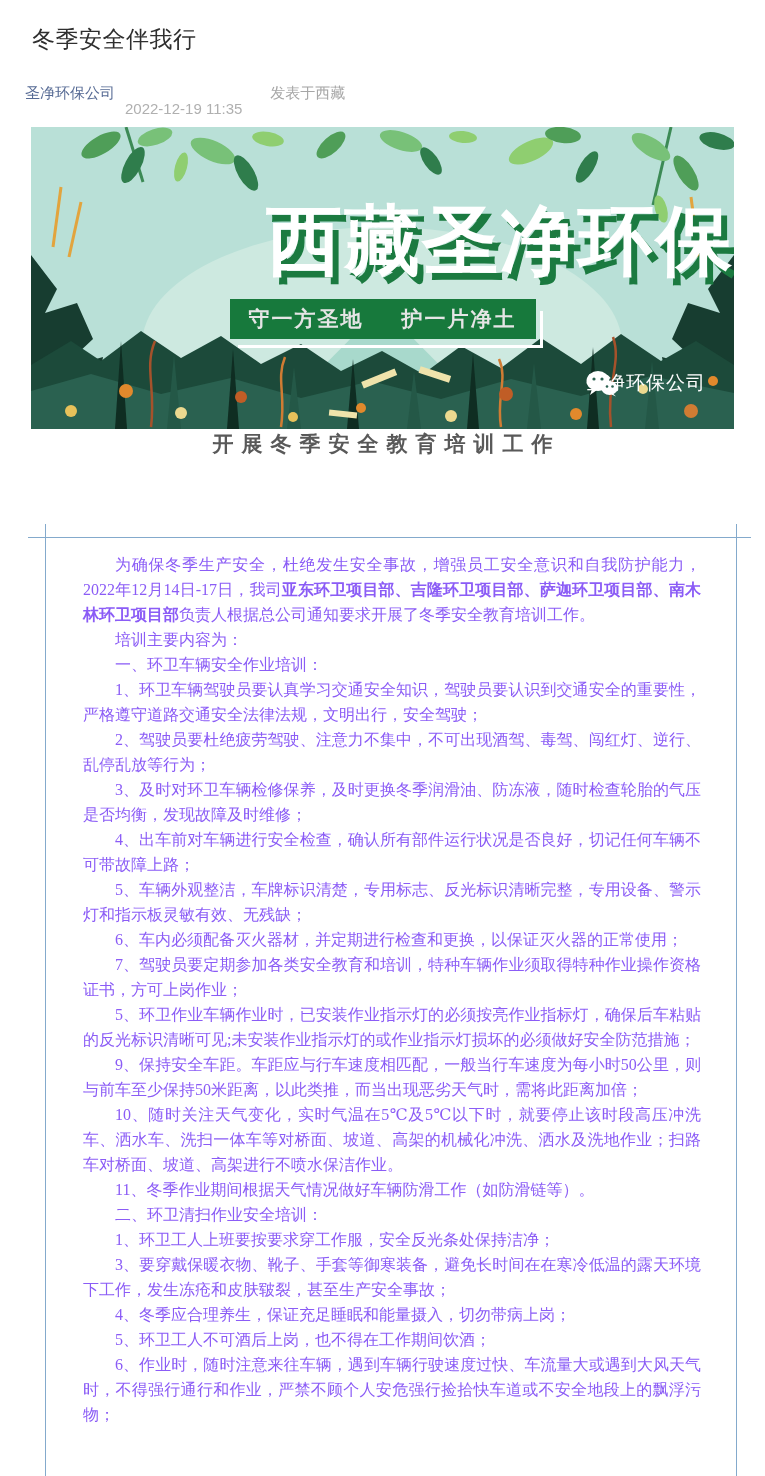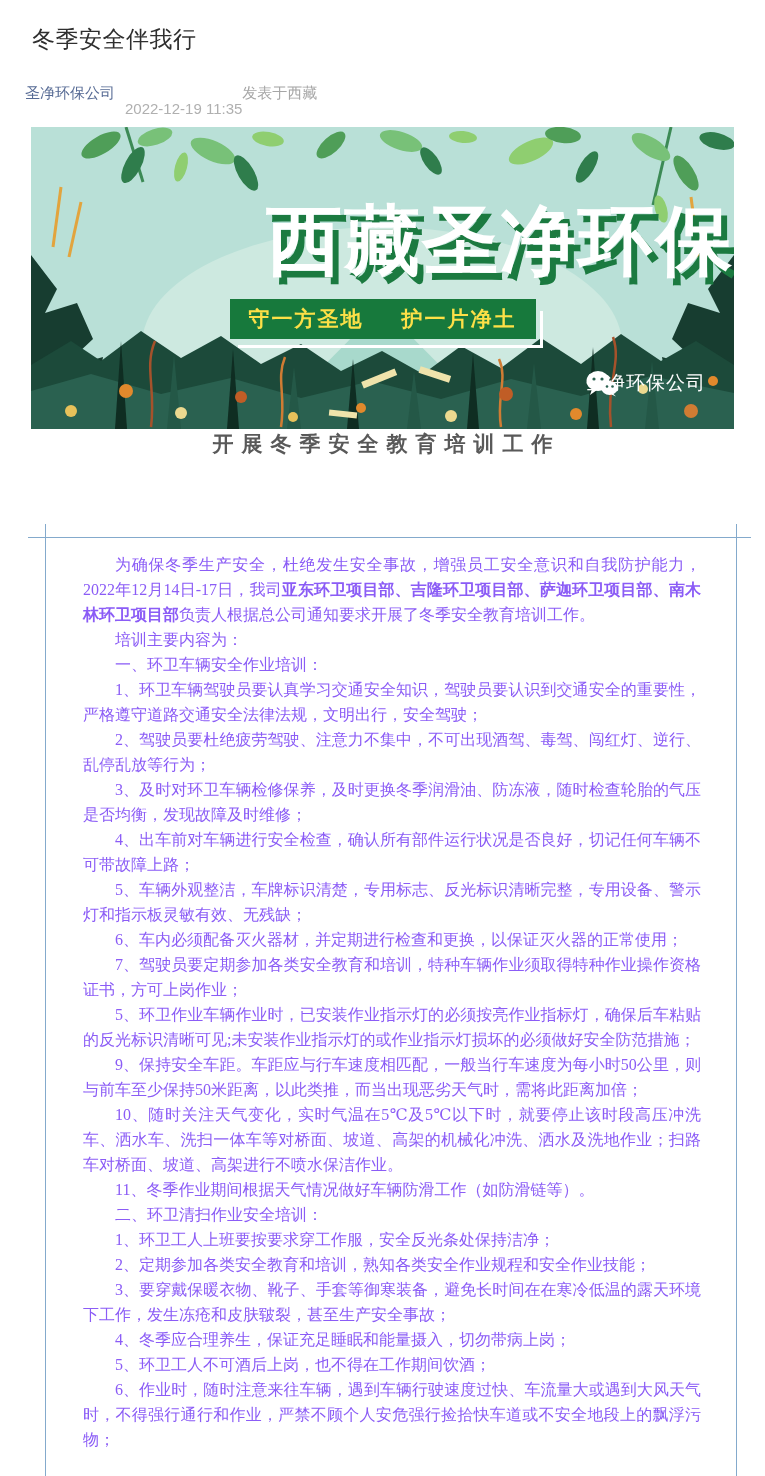--- a/index.html
+++ b/index.html
@@ -13,38 +13,38 @@
   .article-title {
     position:absolute; left:25px; top:24px;
     font-size:23px; font-weight:500; color:#2f2f2f; letter-spacing:0.5px;margin-left:7px;
   }
   .byline {
     position:absolute; left:25px; top:70px;
     font-size:15px; display:flex; align-items:center;
   }
   .account-link { color:#576b95; cursor:pointer; }
   .meta-time { color:#b0b0b0; margin-left:10px;margin-top:30px; }
-  .meta-location { color:#a6a6a6; margin-left:0; }
+  .meta-location { color:#a6a6a6; margin-left:28px; }
   
   .banner {
     position:absolute; left:31px; top:127px; width:703px; height:302px;
     overflow:hidden; background:#b9e0d7;
   }
   .banner svg { position:absolute; left:0; top:0; }
   .banner-title {
     position:absolute; left:0; top:64px; width:100%;
     text-align:right; font-size:76px; font-weight:900; color:#ffffff;
     letter-spacing:2px; text-shadow:6px 7px 0 #1b7a40;
     font-family:"Liberation Sans", sans-serif; white-space:nowrap;
   }
   .banner-ribbon {
     position:absolute; left:50%; top:172px; transform:translateX(-50%);
     width:306px; height:40px; background:#17793c;
     display:flex; align-items:center; justify-content:center;
-    color:#fde047; font-size:21px; font-weight:700; letter-spacing:2px;
+    color:#e5e5e5; font-size:21px; font-weight:700; letter-spacing:2px;
     white-space:nowrap;
   }
   .banner-ribbon::after {
     content:""; position:absolute; left:8px; top:12px; right:-7px; bottom:-9px;
     border-right:3px solid #ffffff; border-bottom:3px solid #ffffff;
     pointer-events:none;
   }
   .ribbon-gap { display:inline-block; width:38px; }
   .banner-badge {
     position:absolute; right:28px; top:243px;
@@ -199,20 +199,19 @@
       <p><span>4、出车前对车辆进行安全检查，确认所有部件运行状况是否良好，切记任何车辆不可带故障上路；</span></p>
       <p><span>5、车辆外观整洁，车牌标识清楚，专用标志、反光标识清晰完整，专用设备、警示灯和指示板灵敏有效、无残缺；</span></p>
       <p><span>6、车内必须配备灭火器材，并定期进行检查和更换，以保证灭火器的正常使用；</span></p>
       <p><span>7、驾驶员要定期参加各类安全教育和培训，特种车辆作业须取得特种作业操作资格证书，方可上岗作业；</span></p>
       <p><span>5、环卫作业车辆作业时，已安装作业指示灯的必须按亮作业指标灯，确保后车粘贴的反光标识清晰可见;未安装作业指示灯的或作业指示灯损坏的必须做好安全防范措施；</span></p>
       <p><span>9、保持安全车距。车距应与行车速度相匹配，一般当行车速度为每小时50公里，则与前车至少保持50米距离，以此类推，而当出现恶劣天气时，需将此距离加倍；</span></p>
       <p><span>10、随时关注天气变化，实时气温在5℃及5℃以下时，就要停止该时段高压冲洗车、洒水车、洗扫一体车等对桥面、坡道、高架的机械化冲洗、洒水及洗地作业；扫路车对桥面、坡道、高架进行不喷水保洁作业。</span></p>
       <p><span>11、冬季作业期间根据天气情况做好车辆防滑工作（如防滑链等）。</span></p>
       <p><span>二、环卫清扫作业安全培训：</span></p>
       <p><span>1、环卫工人上班要按要求穿工作服，安全反光条处保持洁净；</span></p>
-      <p><span>2、定期参加各类安全教育和培训，熟知各类安全作业规程和安全作业技能；</span></p>
       <p><span>3、要穿戴保暖衣物、靴子、手套等御寒装备，避免长时间在在寒冷低温的露天环境下工作，发生冻疮和皮肤皲裂，甚至生产安全事故；</span></p>
       <p><span>4、冬季应合理养生，保证充足睡眠和能量摄入，切勿带病上岗；</span></p>
       <p><span>5、环卫工人不可酒后上岗，也不得在工作期间饮酒；</span></p>
       <p><span>6、作业时，随时注意来往车辆，遇到车辆行驶速度过快、车流量大或遇到大风天气时，不得强行通行和作业，严禁不顾个人安危强行捡拾快车道或不安全地段上的飘浮污物；</span></p>
     </div>
 
 </div>
 
 </body></html>

